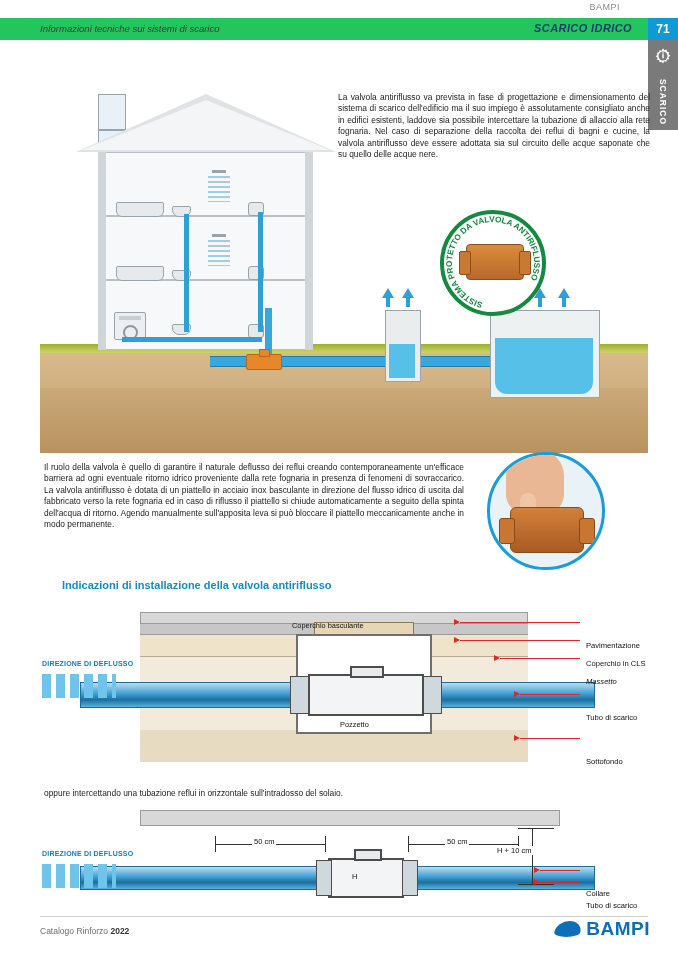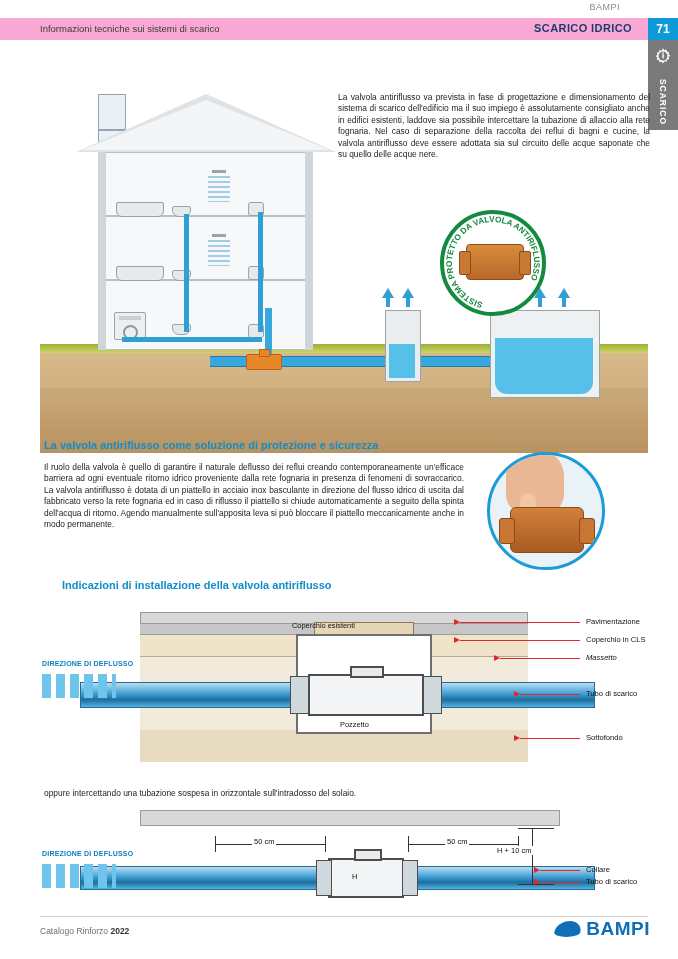--- a/index.html
+++ b/index.html
@@ -19,21 +19,22 @@
     background:#ffffff;
   }
   .brandbar .brand{
     position:absolute;right:58px;top:2px;
     font-size:9px;color:#8a8a8a;letter-spacing:.5px;
   }
 
   
   .headerstrip{
     position:absolute;top:18px;left:0;width:648px;height:22px;
-    background:#f9a8d4;
+    background:#22c55e;
+    font-style:italic;
   }
   .headerstrip .left{
     position:absolute;left:40px;top:5px;font-size:9.5px;color:#3b3b3b;
   }
   .headerstrip .right{
     position:absolute;right:16px;top:4px;font-size:11px;font-weight:bold;
     color:#1b3c6e;letter-spacing:.4px;
   }
   .pagenum{
     position:absolute;top:18px;left:648px;width:30px;height:22px;
@@ -181,21 +182,21 @@
   .d1-collar2{position:absolute;left:382px;top:64px;width:20px;height:38px;background:#cfd8dd;border:1px solid #4d4d4d;box-sizing:border-box;}
   .flowlabel{
     position:absolute;font-size:7px;font-weight:bold;color:#0e7dc0;letter-spacing:.2px;
   }
   .flowarrows{
     position:absolute;width:74px;height:24px;
     background:repeating-linear-gradient(90deg,#6ec4ea 0 9px,transparent 9px 14px);
   }
   .leadline{position:absolute;height:1px;background:#e12727;}
   .leadarrow{position:absolute;width:0;height:0;border-top:3.5px solid transparent;border-bottom:3.5px solid transparent;border-right:6px solid #e12727;}
-  .calloutlabel{position:absolute;font-size:7.6px;color:#111;}
+  .calloutlabel{position:absolute;font-size:7.6px;color:#111;margin-top:24px;}
   .innerlabel{position:absolute;font-size:7.4px;color:#111;}
 
   
   .draw2{position:absolute;left:40px;top:810px;width:608px;height:100px;}
   .d2-slab{position:absolute;left:100px;top:0;width:420px;height:16px;background:#d8d8d8;border:1px solid #9b9b9b;box-sizing:border-box;}
   .d2-pipeL{position:absolute;left:40px;top:56px;width:240px;height:24px;
     background:linear-gradient(#bcdcef,#3f9ed4 45%,#1c6f9e 70%,#56b2df);border:1px solid #1b6d9b;box-sizing:border-box;}
   .d2-pipeR{position:absolute;left:370px;top:56px;width:185px;height:24px;
     background:linear-gradient(#bcdcef,#3f9ed4 45%,#1c6f9e 70%,#56b2df);border:1px solid #1b6d9b;box-sizing:border-box;}
   .d2-valve{position:absolute;left:288px;top:48px;width:76px;height:40px;background:#f2f4f5;border:2px solid #4d4d4d;box-sizing:border-box;}
@@ -308,21 +309,20 @@
         <text font-size="8.2" font-weight="bold" fill="#138a3f" font-family="Liberation Sans, sans-serif">
           <textPath href="#circ" startOffset="4%">SISTEMA PROTETTO DA VALVOLA ANTIRIFLUSSO</textPath>
         </text>
       </svg>
       <div class="innerdev"></div>
     </div>
 
     <div class="introtext" style="left:298px;top:34px;width:312px;">La valvola antiriflusso va prevista in fase di progettazione e dimensionamento del sistema di scarico dell'edificio ma il suo impiego è assolutamente consigliato anche in edifici esistenti, laddove sia possibile intercettare la tubazione di allaccio alla rete fognaria. Nel caso di separazione della raccolta dei reflui di bagni e cucine, la valvola antiriflusso deve essere adottata sia sul circuito delle acque saponate che su quello delle acque nere.</div>
   </div>
 
-  <div class="h2" style="left:44px;top:439px;width:460px;">La valvola antiriflusso come soluzione di protezione e sicurezza</div>
   <div class="bodytext" style="left:44px;top:462px;width:420px;">Il ruolo della valvola è quello di garantire il naturale deflusso dei reflui creando contemporaneamente un'efficace barriera ad ogni eventuale ritorno  idrico proveniente dalla rete fognaria in presenza di fenomeni di sovraccarico. La valvola antiriflusso è dotata di un piattello in acciaio inox basculante in direzione del flusso idrico di uscita dal fabbricato verso la rete fognaria ed in caso di riflusso il piattello si chiude automaticamente a seguito della spinta dell'acqua di ritorno. Agendo manualmente sull'apposita leva si può bloccare il piattello meccanicamente anche in modo permanente.</div>
 
   <div class="photocircle">
     <div class="hand"></div>
     <div class="finger"></div>
     <div class="valve"></div>
   </div>
 
   <div class="h2" style="left:62px;top:571px;width:460px;margin-top:8px;">Indicazioni di installazione della valvola antiriflusso</div>
 
@@ -339,21 +339,21 @@
     <div class="d1-pipeR"></div>
     <div class="d1-collar1"></div>
     <div class="d1-collar2"></div>
     <div class="d1-valve">
       <div class="cap"></div>
     </div>
 
     <div class="flowlabel" style="left:2px;top:48px;">DIREZIONE DI DEFLUSSO</div>
     <div class="flowarrows" style="left:2px;top:62px;"></div>
 
-    <div class="innerlabel" style="left:252px;top:9px;">Coperchio esistenti</div>
+    <div class="innerlabel" style="left:252px;top:9px;">Coperchio basculante</div>
     <div class="innerlabel" style="left:300px;top:108px;">Pozzetto</div>
 
     <div class="leadline" style="left:420px;top:10px;width:120px;"></div>
     <div class="leadarrow" style="left:414px;top:6.5px;transform:rotate(180deg);"></div>
     <div class="calloutlabel" style="left:546px;top:5px;">Pavimentazione</div>
 
     <div class="leadline" style="left:420px;top:28px;width:120px;"></div>
     <div class="leadarrow" style="left:414px;top:24.5px;transform:rotate(180deg);"></div>
     <div class="calloutlabel" style="left:546px;top:23px;">Coperchio in CLS</div>
 
@@ -363,21 +363,21 @@
 
     <div class="leadline" style="left:480px;top:82px;width:60px;"></div>
     <div class="leadarrow" style="left:474px;top:78.5px;transform:rotate(180deg);"></div>
     <div class="calloutlabel" style="left:546px;top:77px;">Tubo di scarico</div>
 
     <div class="leadline" style="left:480px;top:126px;width:60px;"></div>
     <div class="leadarrow" style="left:474px;top:122.5px;transform:rotate(180deg);"></div>
     <div class="calloutlabel" style="left:546px;top:121px;">Sottofondo</div>
   </div>
 
-  <div class="bodytext" style="left:44px;top:788px;width:560px;">oppure intercettando una tubazione sospesa in orizzontale sull'intradosso del solaio.</div>
+  <div class="bodytext" style="left:44px;top:788px;width:560px;">oppure intercettando una tubazione reflui in orizzontale sull'intradosso del solaio.</div>
 
   <div class="draw2">
     <div class="d2-slab"></div>
     <div class="d2-pipeL"></div>
     <div class="d2-pipeR"></div>
     <div class="d2-valve">
       <div class="cap"></div>
     </div>
     <div class="d1-collar1" style="left:276px;top:50px;width:16px;height:36px;"></div>
     <div class="d1-collar2" style="left:362px;top:50px;width:16px;height:36px;"></div>

